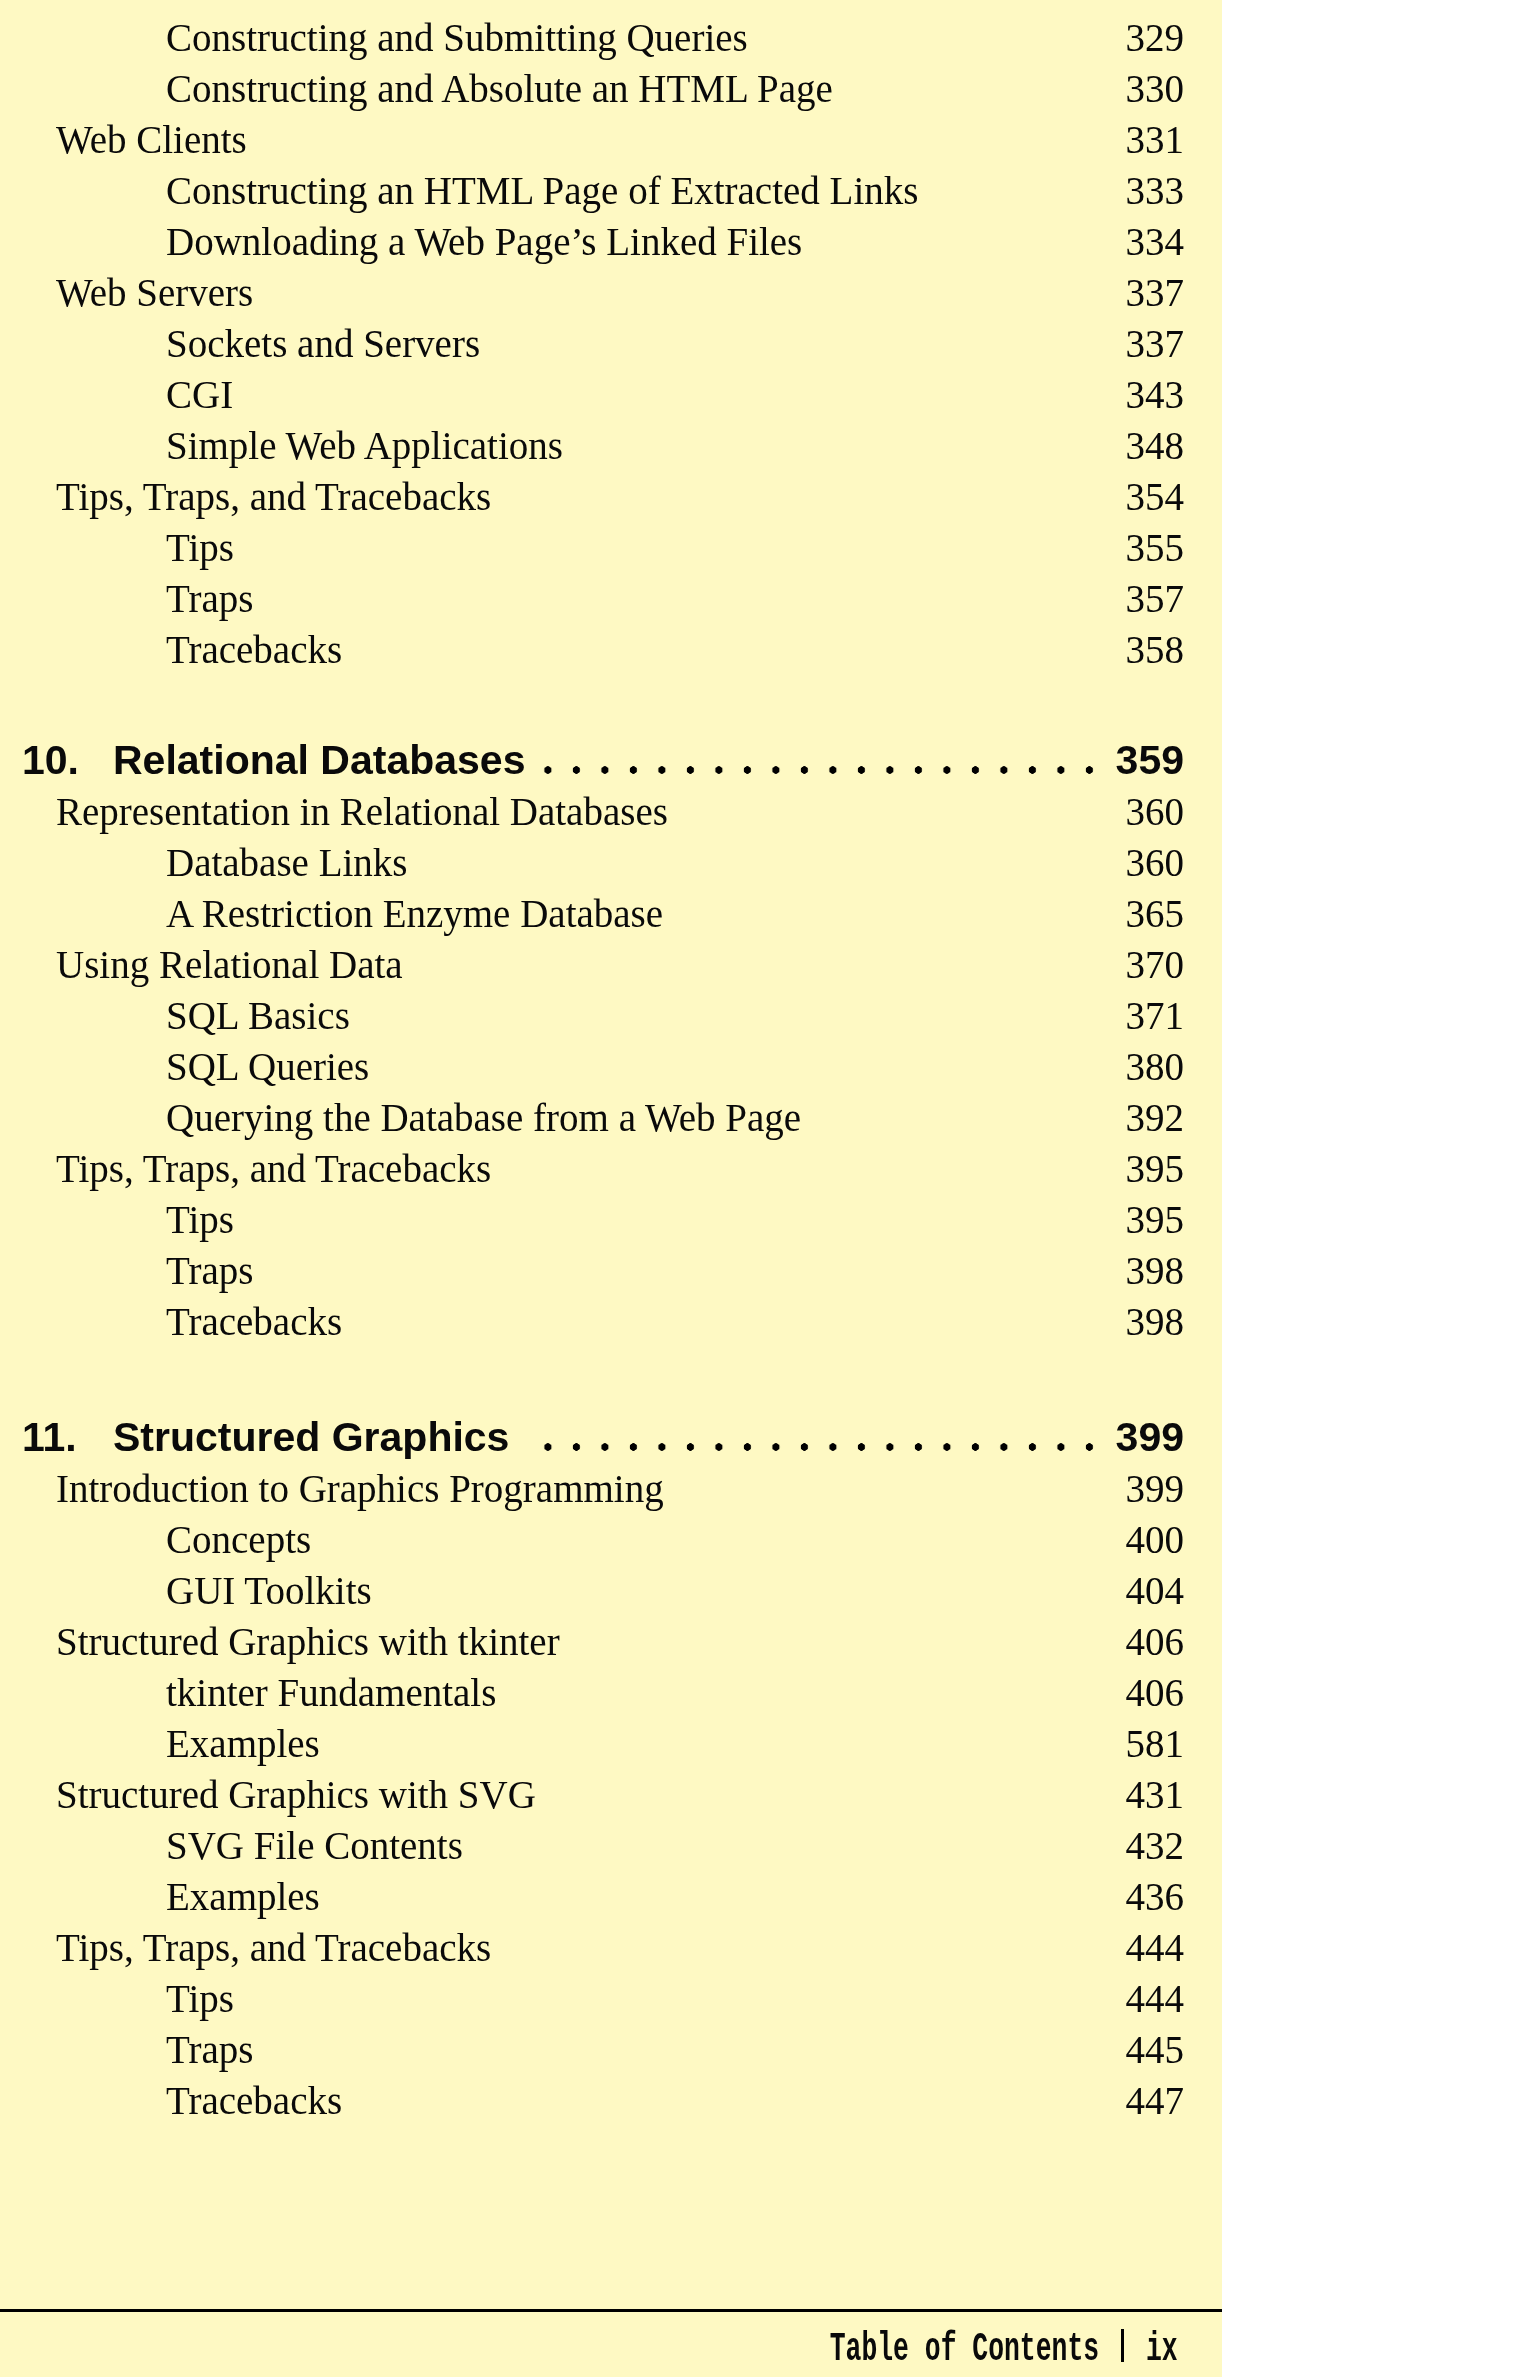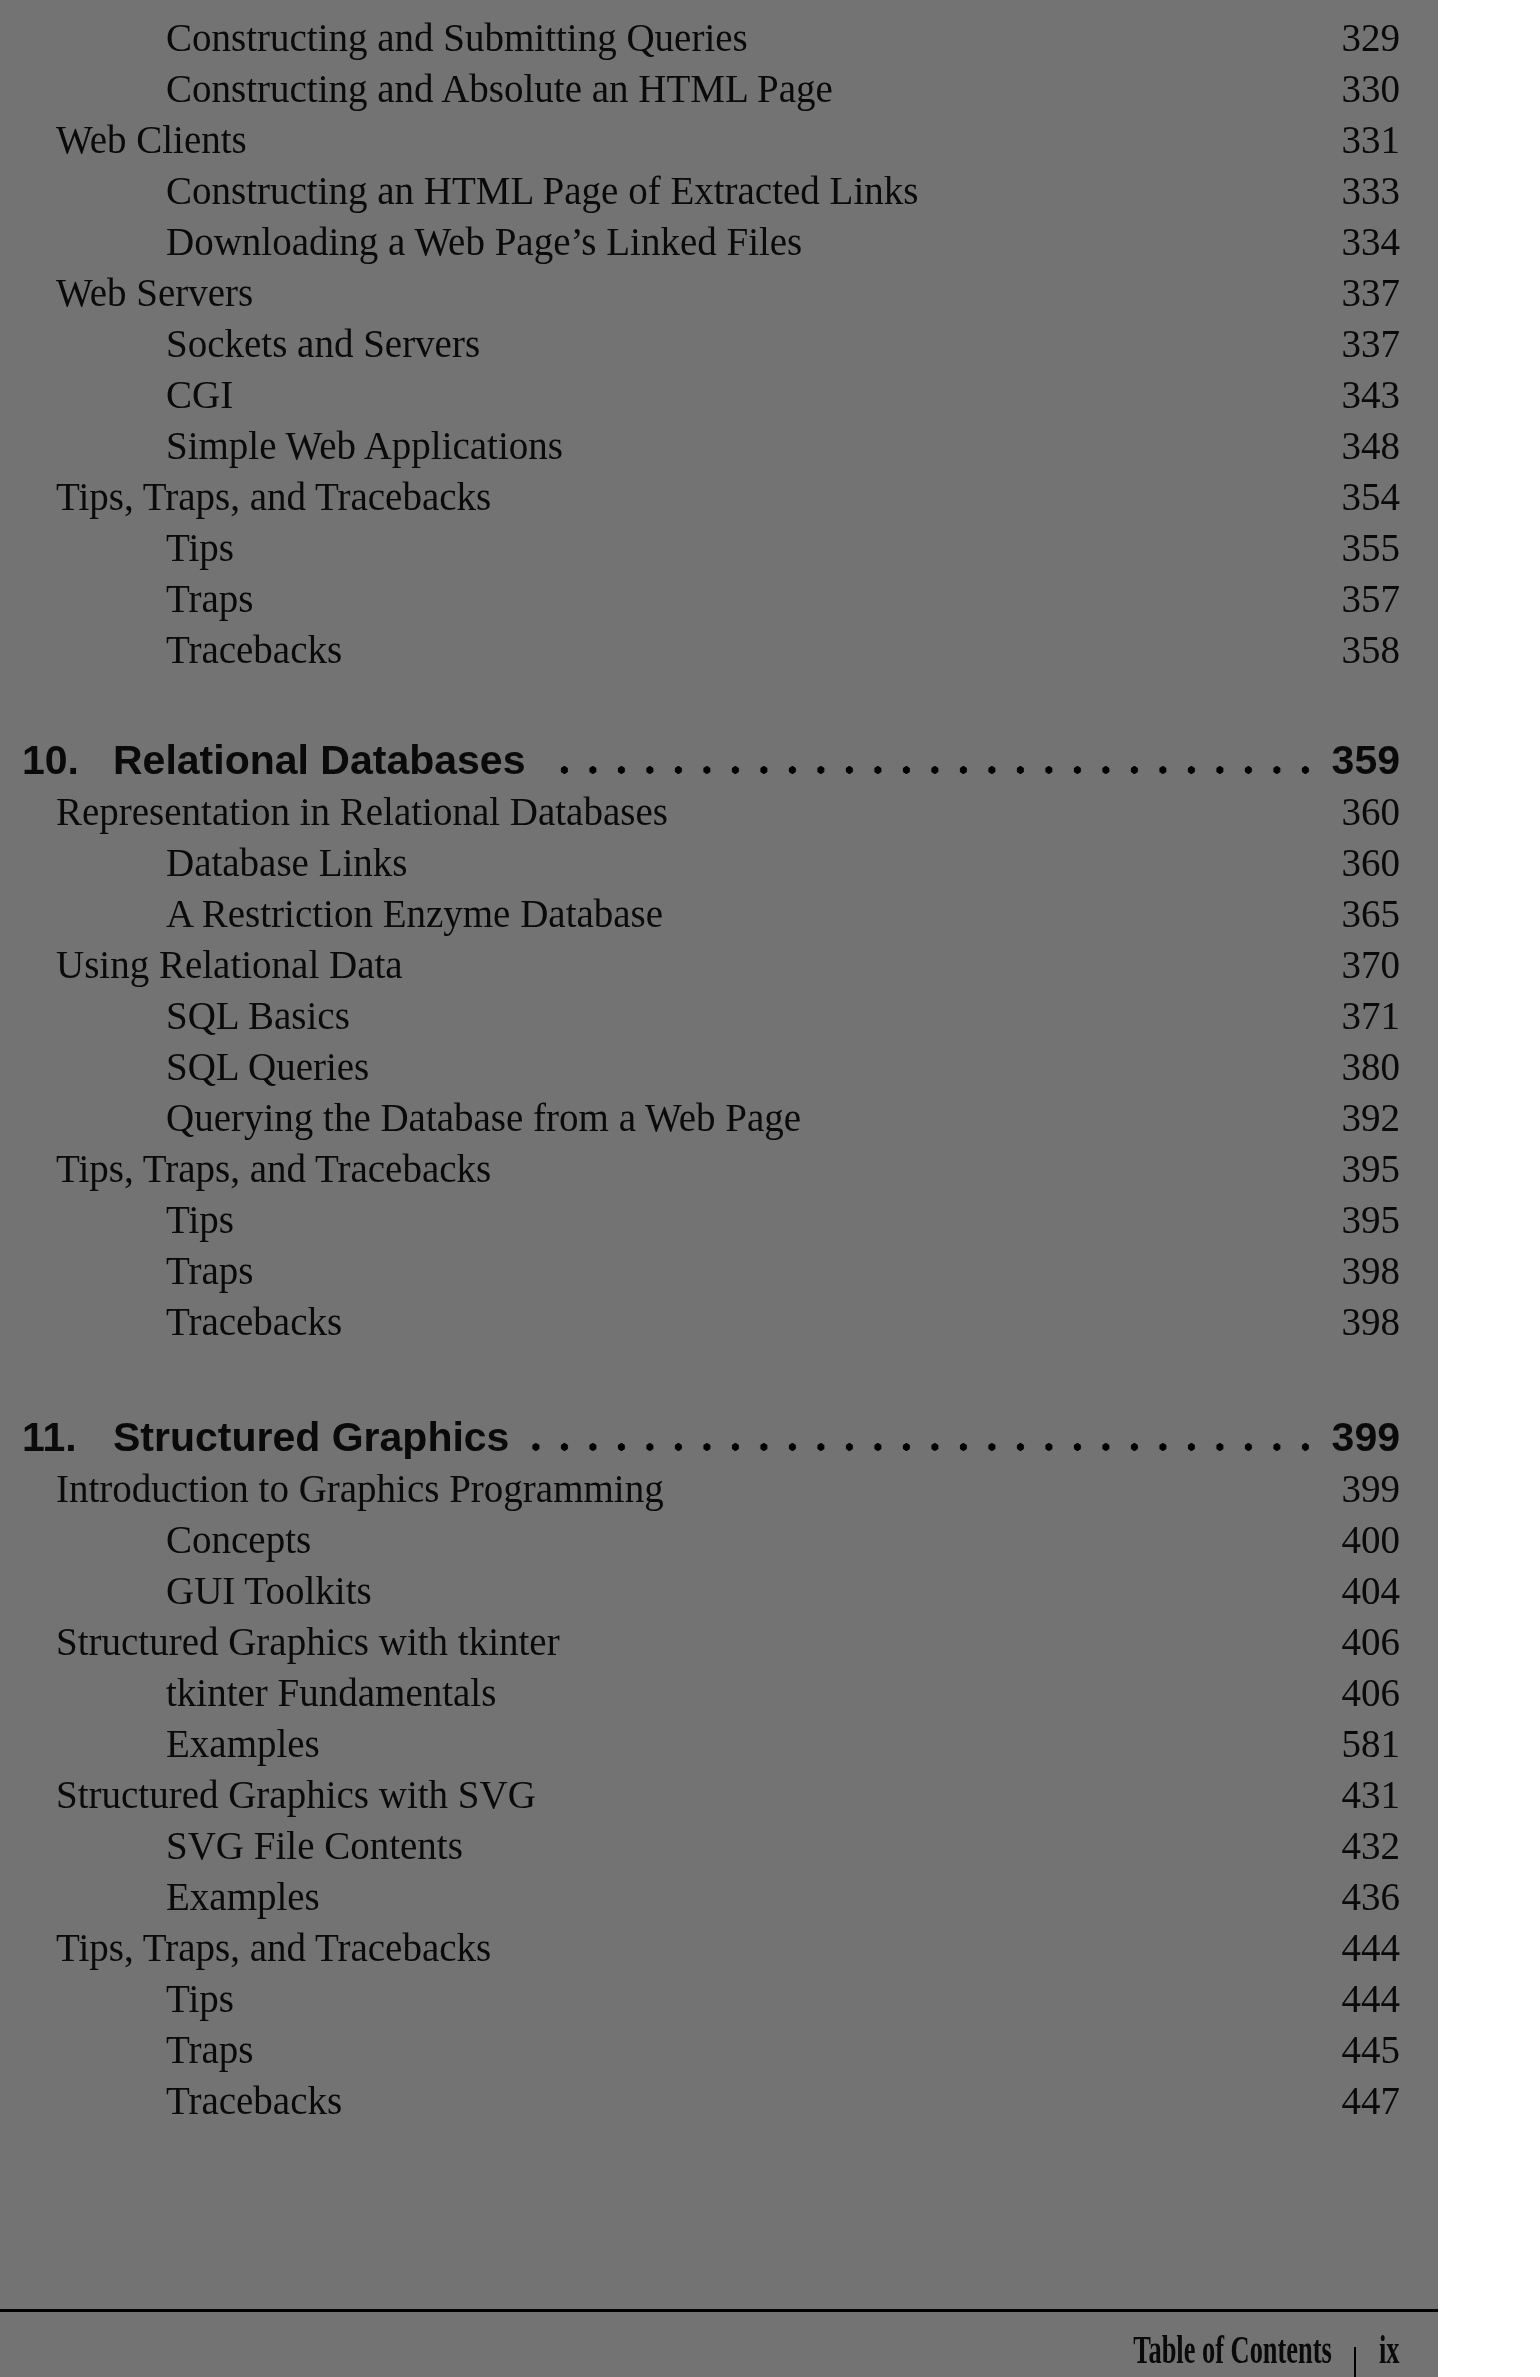--- a/index.html
+++ b/index.html
@@ -1,20 +1,20 @@
 <!DOCTYPE html>
 <html style="font-size:14px"><head>
 <meta charset="utf-8">
 <style>
   html, body { margin: 0; padding: 0; background: #ffffff; }
   .page {
     position: relative;
-    width: 1438px;
+    width: 1222px;
     height: 2377px;
-    background: #737373;
+    background: #fef9c3;
     color: #0a0a0a;
     font-family: "Liberation Serif", serif;
     overflow: hidden;
   }
   .content { position: absolute; top: 12px; left: 0; right: 0; }
 
   .row {
     display: flex;
     align-items: baseline;
     height: 51px;
@@ -67,22 +67,22 @@
     height: 2.6px;
     background: #000;
   }
   .footer {
     position: absolute;
     right: 28px;
     top: 2324px;
     height: 51px;
     line-height: 51px;
     display: flex;
-    align-items: flex-end;
-    font-family: Liberation Serif, serif;
+    align-items: flex-start;
+    font-family: Liberation Mono, monospace;
     font-weight: bold;
     white-space: nowrap;
   }
   .f-label {
     display: inline-block;
     font-size: 40px;
     transform: scaleX(0.66);
     transform-origin: right center;
     margin-right: 22.4px;
   }

